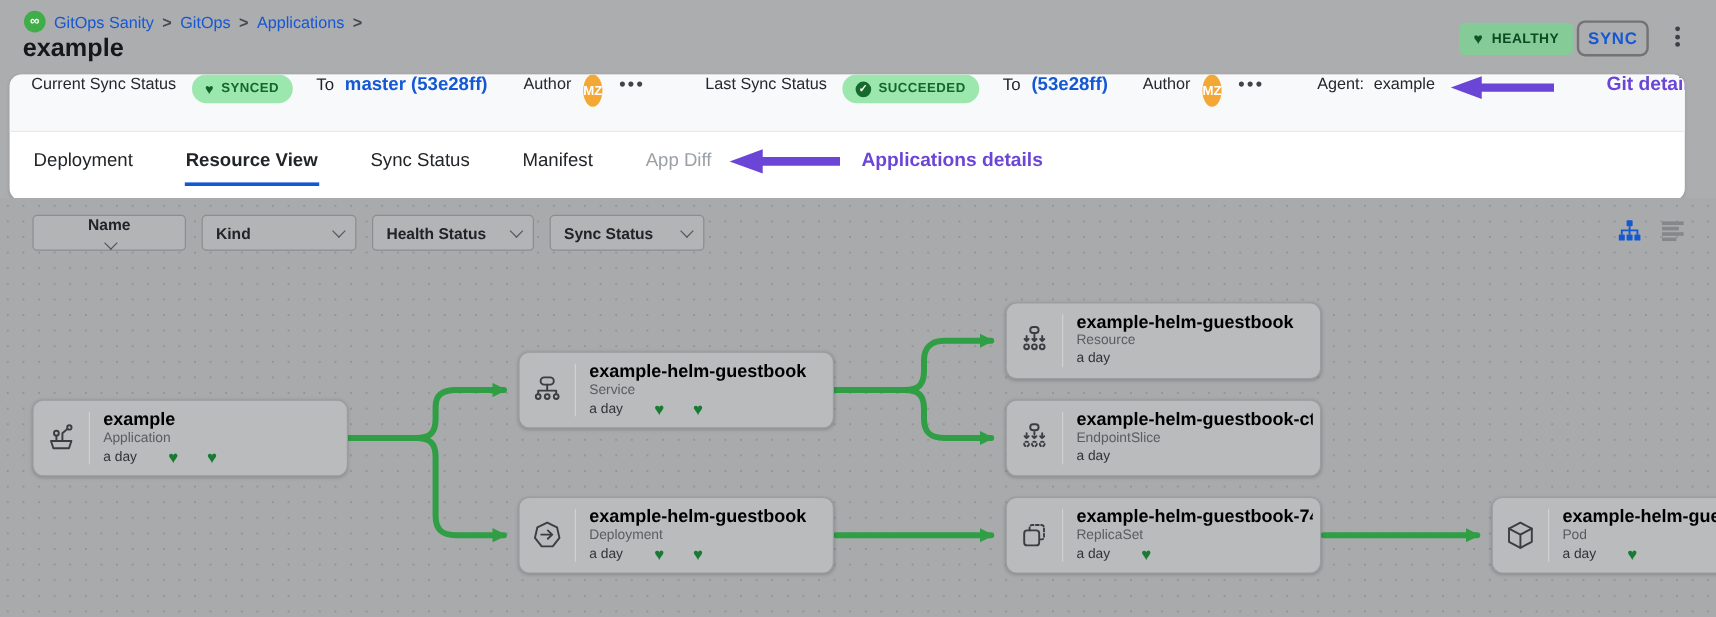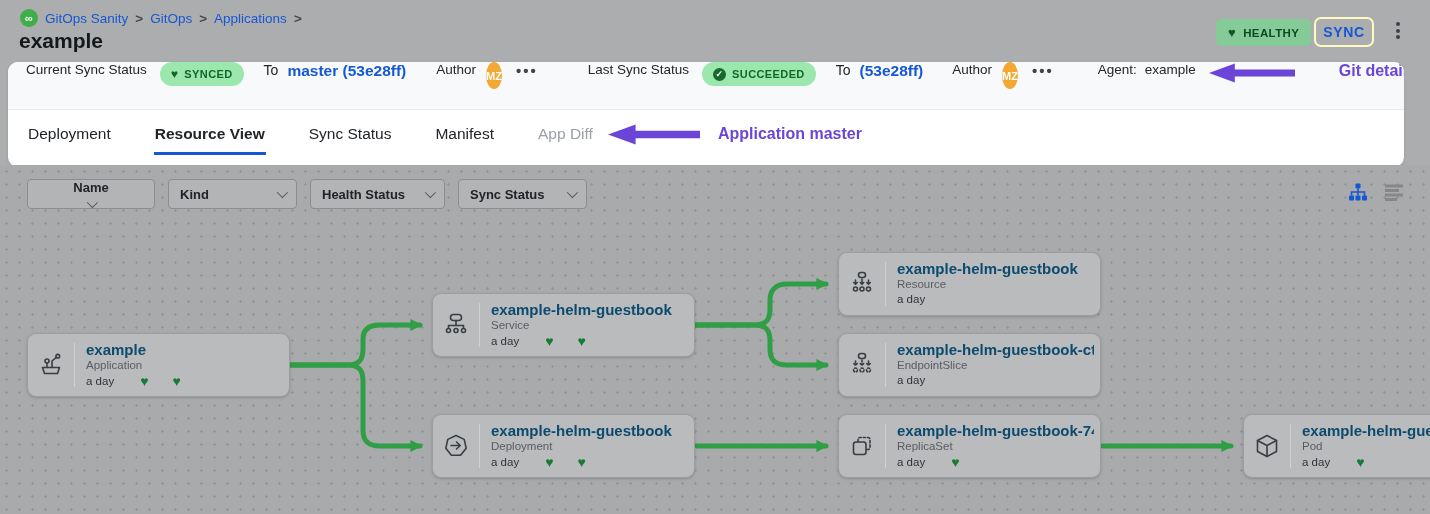--- a/index.html
+++ b/index.html
@@ -18,21 +18,21 @@
     display:flex; align-items:center; justify-content:center; font-size:11px; font-weight:700; }
   .crumb-link { cursor:pointer; }
   .crumb-sep { color:#45494f; font-weight:600; }
   .page-title { position:absolute; top:29px; left:19px; font-size:21px; font-weight:700; color:#15181b; }
 
   .health-badge { position:absolute; left:1216px; top:19px; height:27px; padding:0 12px;
     background:#85cb97; border-radius:5px; display:flex; align-items:center; gap:7px;
     color:#0c4a21; font-size:11.5px; font-weight:700; letter-spacing:.4px; }
   .health-badge .heart-glyph { font-size:13px; color:#0e5526; }
   .sync-button { position:absolute; left:1314px; top:17px; width:60px; height:30px;
-    border:2px solid #fef9c3; border-radius:7px; background:transparent;
+    border:2px solid #737373; border-radius:7px; background:transparent;
     color:#1558d4; font-size:14px; font-weight:700; letter-spacing:.6px;
     display:flex; align-items:center; justify-content:center; cursor:pointer;
     font-family:"Liberation Sans", sans-serif; }
   .kebab { position:absolute; left:1392px; top:20px; width:12px; display:flex; flex-direction:column;
     align-items:center; gap:2.6px; cursor:pointer; padding:2px; }
   .kebab i { width:4px; height:4px; border-radius:50%; background:#3c4147; }
 
   
   .panel { position:absolute; left:8px; top:62px; width:1396px; height:105px;
     background:#fff; border-radius:10px; overflow:hidden; box-shadow:0 1px 3px rgba(0,0,0,.12); }
@@ -76,21 +76,21 @@
   .view-toggle { position:absolute; top:18px; cursor:pointer; }
 
   
   .node { position:absolute; width:263px; height:64px; background:#b9bbbd;
     border:1px solid #9b9da0; border-radius:9px; box-shadow:0 1px 3px rgba(0,0,0,.18);
     display:flex; align-items:stretch; cursor:pointer; }
   .node-icon { width:46px; display:flex; align-items:center; justify-content:center; flex:0 0 46px; }
   .node-icon svg { stroke:#3a3e43; fill:none; stroke-width:1.6; stroke-linecap:round; stroke-linejoin:round; }
   .node-sep { width:1px; background:#cfd1d3; margin:9px 0; flex:0 0 1px; }
   .node-body { flex:1; padding:7px 6px 0 11px; overflow:hidden; }
-  .node-title { font-size:15px; font-weight:600; color:#0c4a6e; white-space:nowrap; overflow:hidden; }
+  .node-title { font-size:15px; font-weight:600; color:#000000; white-space:nowrap; overflow:hidden; }
   .node-kind { font-size:11.5px; color:#595d62; margin-top:1px; }
   .node-meta { font-size:11.5px; color:#30343a; margin-top:3px; display:flex; align-items:center; }
   .node-meta .heart-glyph { color:#187a33; font-size:14px; margin-left:26px; line-height:1; }
   .node-meta .heart-glyph + .heart-glyph { margin-left:24px; }
 
   .edges { position:absolute; left:0; top:0; width:1430px; height:349px; pointer-events:none; }
 </style>
 </head>
 <body>
 
@@ -157,21 +157,21 @@
     <span class="tab">Deployment</span>
     <span class="tab active">Resource View</span>
     <span class="tab">Sync Status</span>
     <span class="tab">Manifest</span>
     <span class="tab disabled">App Diff</span>
     <span class="arrow-wrap" style="margin-left:-28px; line-height:0;">
       <svg class="arrow-left" width="92" height="23" viewBox="0 0 100 24">
           <path d="M0 12 L30 1 V8 H100 V16 H30 V23 Z" fill="#6b46d6"></path>
         </svg>
     </span>
-    <span class="annotation-text" style="margin-top:15px; margin-left:-24px;">Application master</span>
+    <span class="annotation-text" style="margin-top:15px; margin-left:-24px;">Applications details</span>
   </div>
 </div>
 
 <div class="canvas">
 
   <svg class="edges">
     <defs>
       <marker id="arr" viewBox="0 0 10 10" refX="8" refY="5" markerWidth="2.4" markerHeight="2.4" orient="auto">
         <path d="M0 0 L10 5 L0 10 z" fill="#2f9e44"></path>
       </marker>

